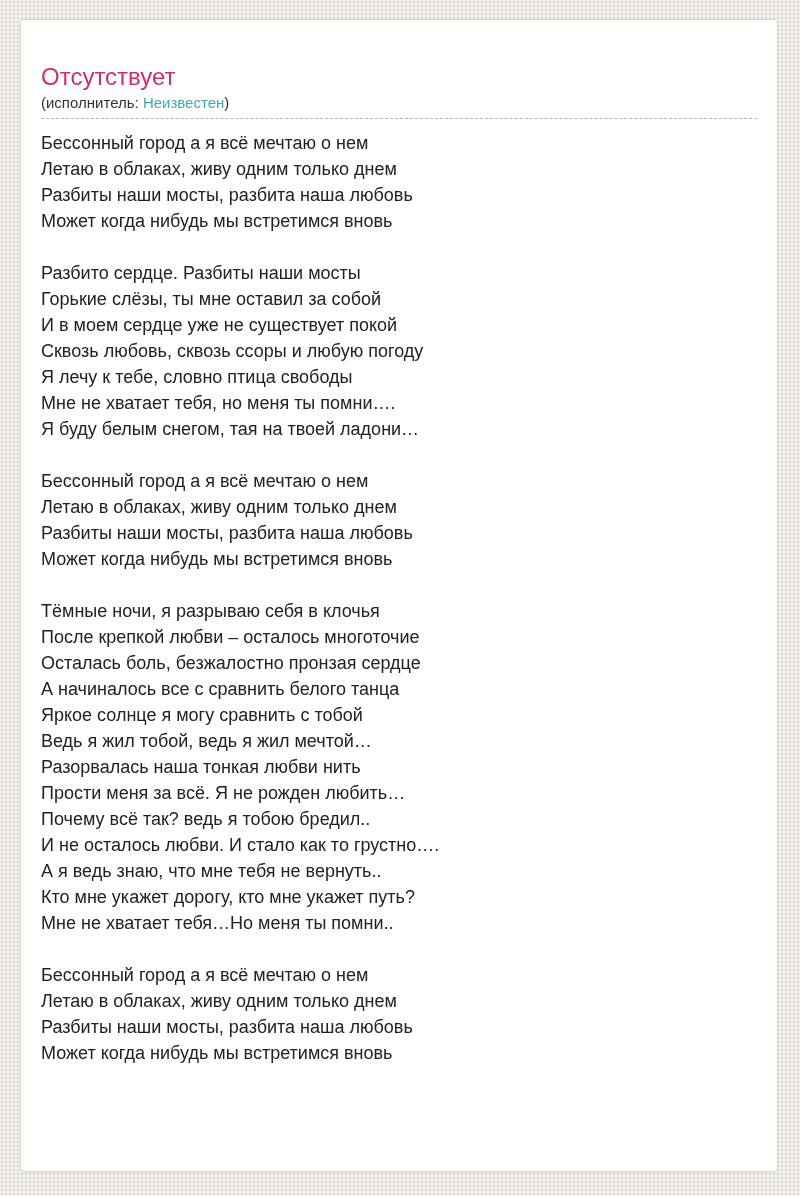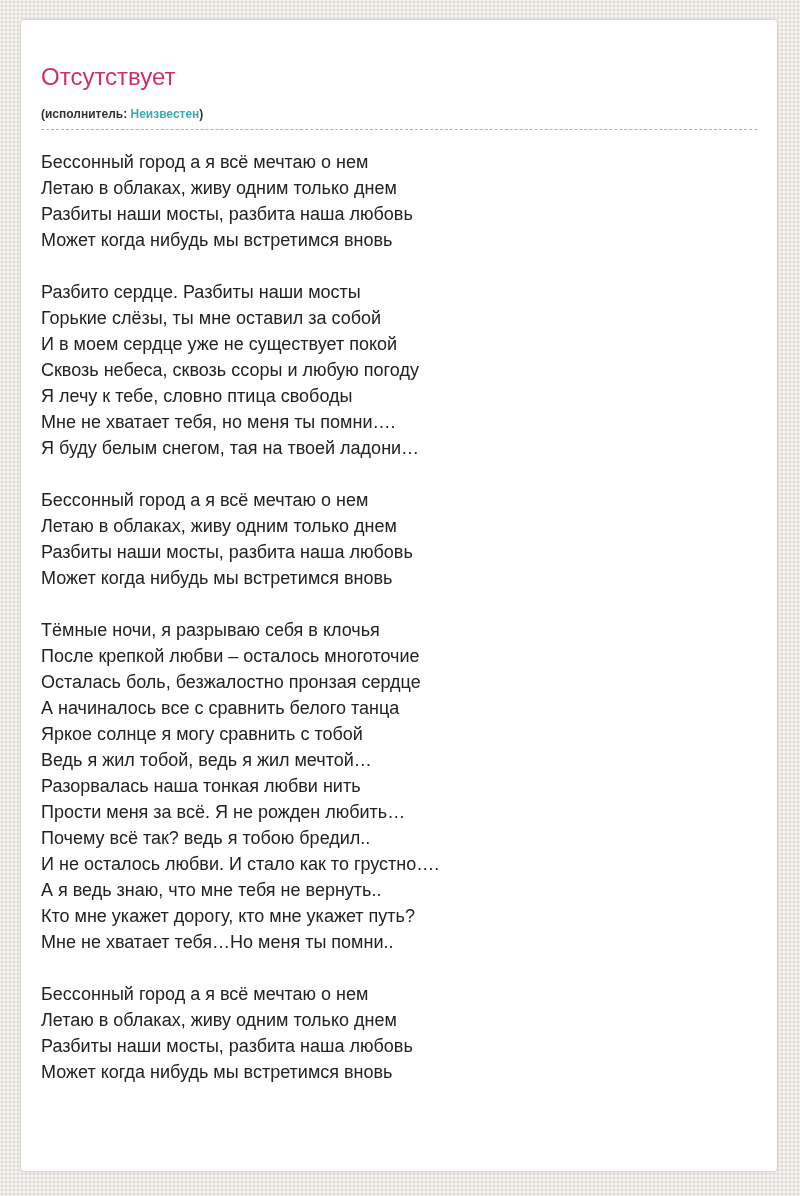--- a/index.html
+++ b/index.html
@@ -43,39 +43,38 @@
     overflow: hidden;
   }
   .song-title {
     font-size: 24px;
     line-height: 26px;
     font-weight: normal;
     color: var(--title);
     margin-top: 23px;
   }
   .artist-line {
-    margin-top: 14px;
-    font-size: 12px;
+    margin-top: 3px;
+    font-size: 15px;
     line-height: 20px;
     color: var(--subtitle);
-    font-weight: bold;
   }
   .artist-link {
     color: var(--link);
     text-decoration: none;
     cursor: pointer;
   }
   .header-divider {
     margin-top: 5px;
     border: 0;
     border-top: 1px dashed var(--divider);
     height: 0;
   }
   .lyrics {
-    margin-top: 19px;
+    margin-top: 11px;
     font-size: 18px;
     line-height: 26px;
     color: var(--text);
   }
   .verse { margin-bottom: 26px; }
   .verse:last-child { margin-bottom: 0; }
 </style>
 </head>
 <body>
 
@@ -89,21 +88,21 @@
       <div class="verse">
         <div class="line">Бессонный город а я всё мечтаю о нем</div>
         <div class="line">Летаю в облаках, живу одним только днем</div>
         <div class="line">Разбиты наши мосты, разбита наша любовь</div>
         <div class="line">Может когда нибудь мы встретимся вновь</div>
       </div>
       <div class="verse">
         <div class="line">Разбито сердце. Разбиты наши мосты</div>
         <div class="line">Горькие слёзы, ты мне оставил за собой</div>
         <div class="line">И в моем сердце уже не существует покой</div>
-        <div class="line">Сквозь небеса, сквозь ссоры и любую погоду</div>
+        <div class="line">Сквозь любовь, сквозь ссоры и любую погоду</div>
         <div class="line">Я лечу к тебе, словно птица свободы</div>
         <div class="line">Мне не хватает тебя, но меня ты помни….</div>
         <div class="line">Я буду белым снегом, тая на твоей ладони…</div>
       </div>
       <div class="verse">
         <div class="line">Бессонный город а я всё мечтаю о нем</div>
         <div class="line">Летаю в облаках, живу одним только днем</div>
         <div class="line">Разбиты наши мосты, разбита наша любовь</div>
         <div class="line">Может когда нибудь мы встретимся вновь</div>
       </div>

